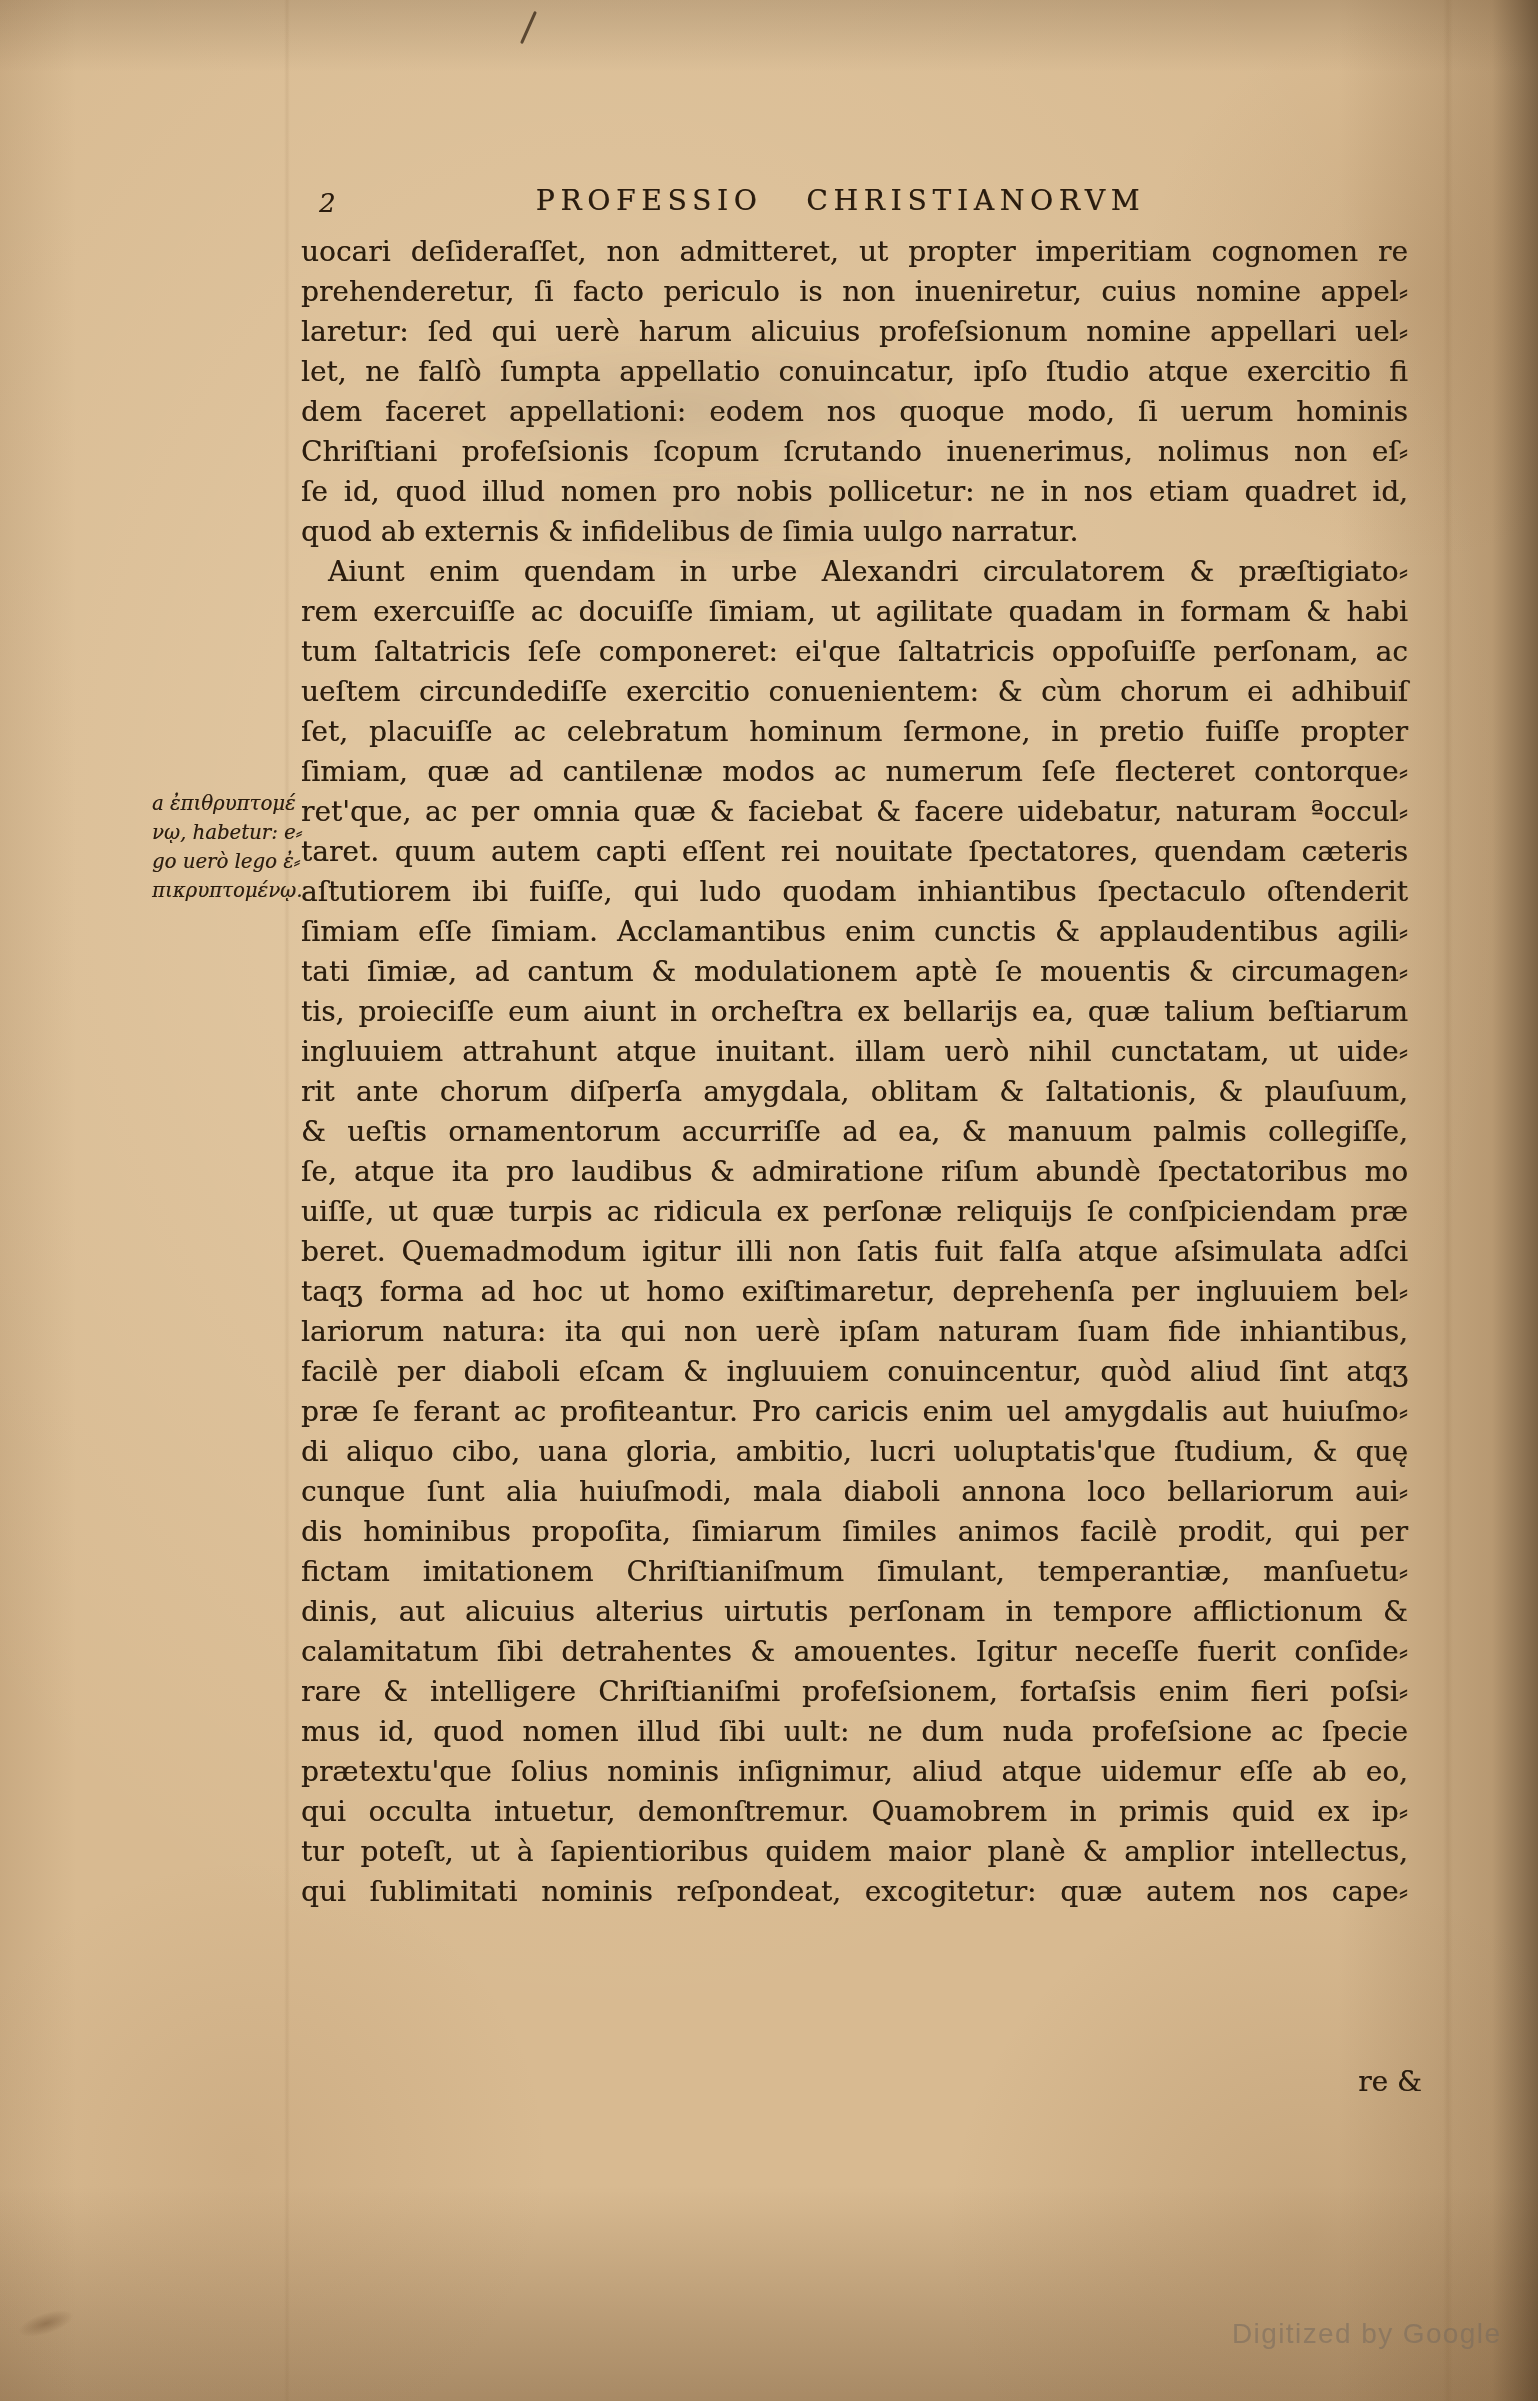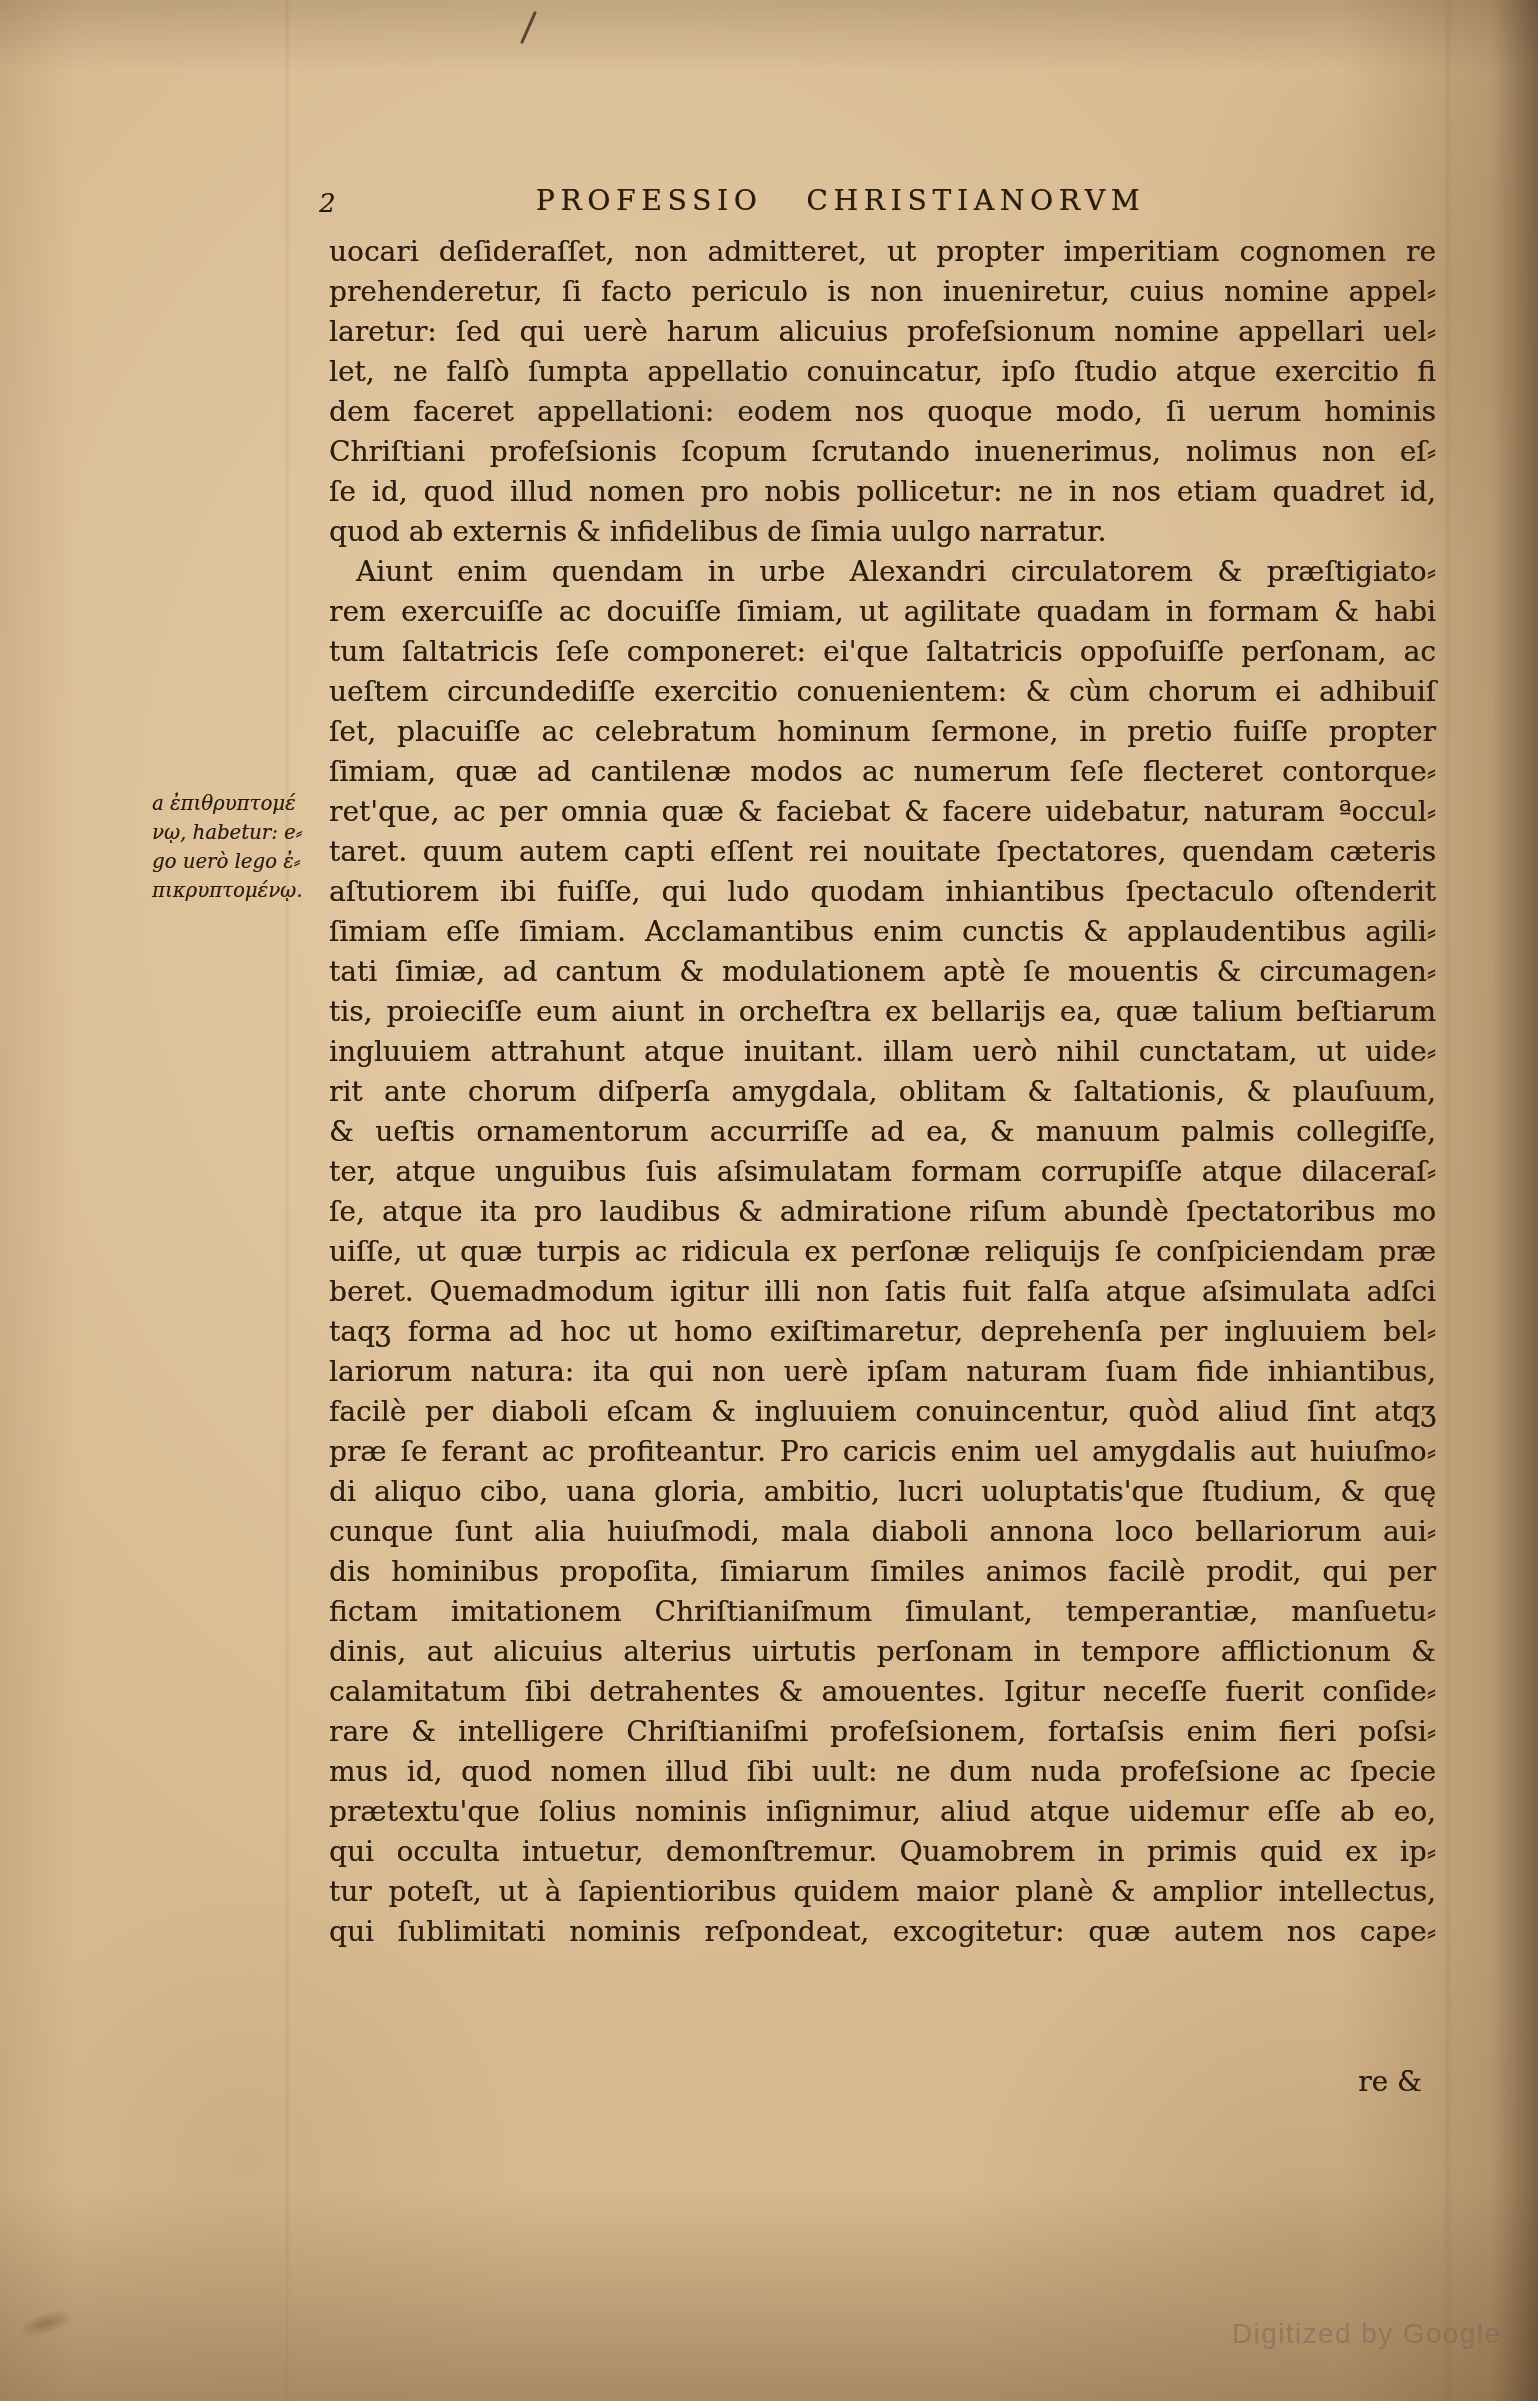--- a/index.html
+++ b/index.html
@@ -31,21 +31,21 @@
   .smudge-bl{position:absolute;left:17.3px;top:2313px;width:58px;height:21px;border-radius:50%;
     background:radial-gradient(ellipse, rgba(90,58,30,0.35), rgba(0,0,0,0) 70%);transform:rotate(-18deg);}
 
   .header-row{position:absolute;left:317px;top:184px;width:1105px;height:33px;}
   .pagenum{position:absolute;left:1.9px;top:3.8px;font-size:26px;font-style:italic;
     text-shadow:0.4px 0.4px 0.5px rgba(42,28,14,0.65);}
   .running-title{display:block;text-align:center;transform:translateX(-29px);
     font-size:28px;letter-spacing:5.8px;word-spacing:29px;
     text-shadow:0.4px 0.4px 0.5px rgba(42,28,14,0.65);}
 
-  .text-block{position:absolute;left:329px;top:232px;width:1107px;}
+  .text-block{position:absolute;left:301px;top:232px;width:1107px;}
   .line{
     height:40px;line-height:40px;font-size:28px;
     text-align:justify;text-align-last:justify;
     text-shadow:0.3px 0.3px 0.4px rgba(42,28,14,0.60);
     overflow:visible;white-space:normal;
   }
   .line.endline{text-align-last:left;}
   .line.indent{text-indent:27px;}
 
   .margin-note{position:absolute;left:152px;top:789px;width:179px;
@@ -102,21 +102,20 @@
       <div class="line">ſimiam, quæ ad cantilenæ modos ac numerum ſeſe flecteret contorque⸗</div>
       <div class="line">ret'que, ac per omnia quæ &amp; faciebat &amp; facere uidebatur, naturam ªoccul⸗</div>
       <div class="line">taret. quum autem capti eſſent rei nouitate ſpectatores, quendam cæteris</div>
       <div class="line">aſtutiorem ibi fuiſſe, qui ludo quodam inhiantibus ſpectaculo oſtenderit</div>
       <div class="line">ſimiam eſſe ſimiam. Acclamantibus enim cunctis &amp; applaudentibus agili⸗</div>
       <div class="line">tati ſimiæ, ad cantum &amp; modulationem aptè ſe mouentis &amp; circumagen⸗</div>
       <div class="line">tis, proieciſſe eum aiunt in orcheſtra ex bellarijs ea, quæ talium beſtiarum</div>
       <div class="line">ingluuiem attrahunt atque inuitant. illam uerò nihil cunctatam, ut uide⸗</div>
       <div class="line">rit ante chorum diſperſa amygdala, oblitam &amp; ſaltationis, &amp; plauſuum,</div>
       <div class="line">&amp; ueſtis ornamentorum accurriſſe ad ea, &amp; manuum palmis collegiſſe,</div>
-      <div class="line">ter, atque unguibus ſuis aſsimulatam formam corrupiſſe atque dilaceraſ⸗</div>
       <div class="line">ſe, atque ita pro laudibus &amp; admiratione riſum abundè ſpectatoribus mo</div>
       <div class="line">uiſſe, ut quæ turpis ac ridicula ex perſonæ reliquijs ſe conſpiciendam præ</div>
       <div class="line">beret. Quemadmodum igitur illi non ſatis fuit falſa atque aſsimulata adſci</div>
       <div class="line">taqʒ forma ad hoc ut homo exiſtimaretur, deprehenſa per ingluuiem bel⸗</div>
       <div class="line">lariorum natura: ita qui non uerè ipſam naturam ſuam fide inhiantibus,</div>
       <div class="line">facilè per diaboli eſcam &amp; ingluuiem conuincentur, quòd aliud ſint atqʒ</div>
       <div class="line">præ ſe ferant ac profiteantur. Pro caricis enim uel amygdalis aut huiuſmo⸗</div>
       <div class="line">di aliquo cibo, uana gloria, ambitio, lucri uoluptatis'que ſtudium, &amp; quę</div>
       <div class="line">cunque ſunt alia huiuſmodi, mala diaboli annona loco bellariorum aui⸗</div>
       <div class="line">dis hominibus propoſita, ſimiarum ſimiles animos facilè prodit, qui per</div>

